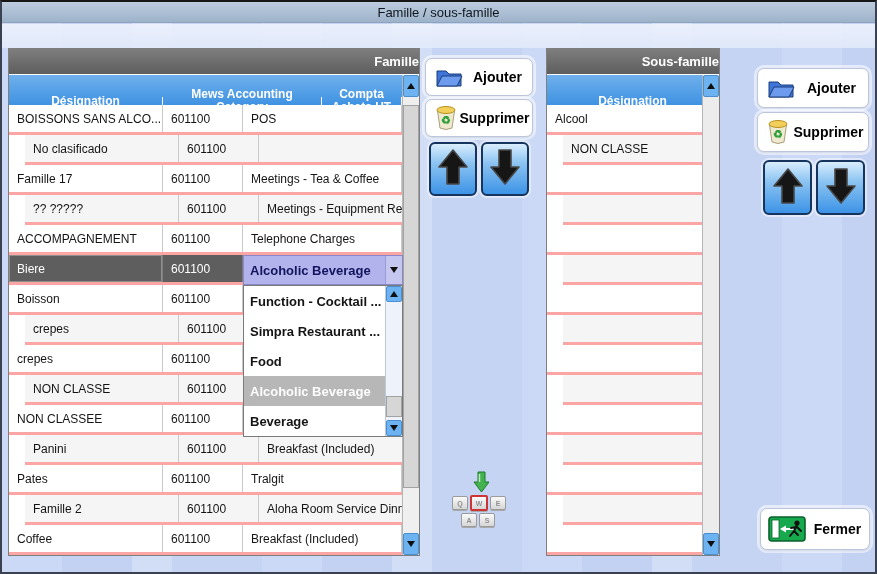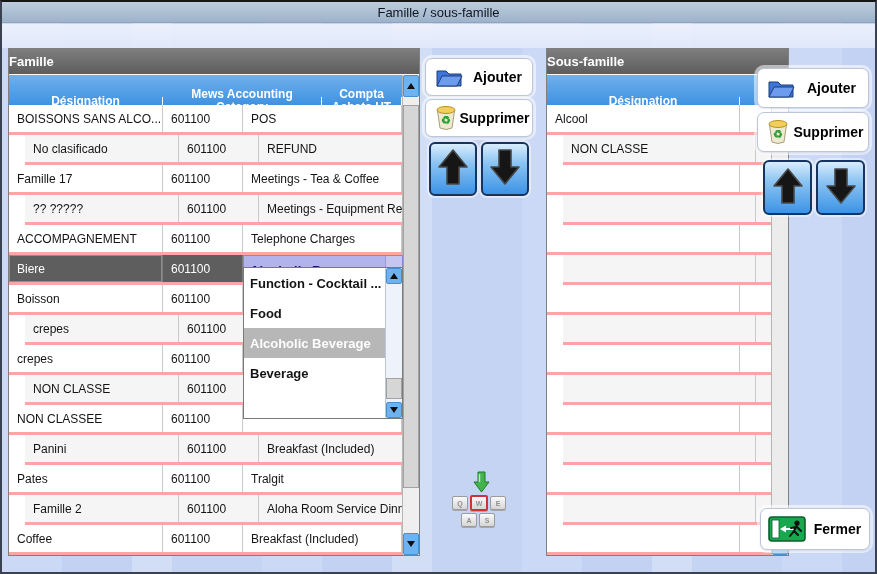--- a/index.html
+++ b/index.html
@@ -29,21 +29,21 @@
     background:linear-gradient(#eef2fd, #e2eafa);
     opacity:.9;
   }
 
   
   .tbl { position:absolute; background:#fff; border:1px solid #7f7f7f; }
   .grp-hdr {
     height:26px; background:linear-gradient(#7e7e7e, #5d5d5d);
     border-bottom:1px solid #fdfdfd;
     color:#fff; font-weight:bold; font-size:13px;
-    display:flex; align-items:center; justify-content:flex-start;
+    display:flex; align-items:center; justify-content:flex-end;
   }
   .col-hdr { display:flex; height:30px;
     background:linear-gradient(#6fb0ec, #3f92e2);
   }
   .col-hdr .col {
     color:#fff; font-weight:bold; font-size:12px; line-height:13px;
     display:flex; align-items:center; justify-content:center; text-align:center;
     border-right:1px solid #fff; padding:0 2px;margin-top:22px;
   }
   .t-row { display:flex; height:30px; border-bottom:3px solid #fca5a5;
@@ -78,21 +78,21 @@
 
   
   .combo { position:absolute; left:241px; top:253px; width:160px; height:30px;
     background:#b2b3ec; border:1px solid #8688c8; display:flex; z-index:8; }
   .combo-txt { flex:1; display:flex; align-items:center; padding-left:6px;
     font-size:13px; font-weight:bold; color:#14145e;
     white-space:nowrap; overflow:hidden; }
   .combo-btn { width:17px; background:#c6c7f1; border-left:1px solid #9a9cd6;
     display:flex; align-items:center; justify-content:center; }
 
-  .dd-list { position:absolute; left:241px; top:265px; width:160px; height:152px;
+  .dd-list { position:absolute; left:241px; top:283px; width:160px; height:152px;
     background:#fff; border:1px solid #7a7a7a; z-index:9; }
   .dd-item { height:30px; display:flex; align-items:center; padding-left:6px;
     font-size:13px; font-weight:bold; color:#141414; width:141px;
     white-space:nowrap; overflow:hidden; }
   .dd-item.hl { background:#b7b7b7; color:#fdfdfd; }
   .dd-sb { position:absolute; top:0; bottom:0; right:0; width:17px;
     background:#eef3fb; border-left:1px solid #c0c8d8; }
   .dd-sb .sb-btn { height:16px; }
   .dd-sb .sb-thumb { top:110px; height:21px; }
 
@@ -139,21 +139,20 @@
 
     <div>
       <div class="t-row">
         <div class="c c1">BOISSONS SANS ALCO...</div>
         <div class="c c2">601100</div>
         <div class="c c3">POS</div>
       </div>
       <div class="t-row alt">
         <div class="c c1">No clasificado</div>
         <div class="c c2">601100</div>
-        <div class="c c3">REFUND</div>
       </div>
       <div class="t-row">
         <div class="c c1">Famille 17</div>
         <div class="c c2">601100</div>
         <div class="c c3">Meetings - Tea &amp; Coffee</div>
       </div>
       <div class="t-row alt">
         <div class="c c1">?? ?????</div>
         <div class="c c2">601100</div>
         <div class="c c3">Meetings - Equipment Re...</div>
@@ -228,20 +227,21 @@
 
   <div class="combo">
     <div class="combo-txt">Alcoholic Beverage</div>
     <div class="combo-btn">
       <span class="tri-d"></span>
     </div>
   </div>
 
   <div class="dd-list">
     <div class="dd-item">Function - Cocktail ...</div>
+    <div class="dd-item">Simpra Restaurant ...</div>
     <div class="dd-item">Food</div>
     <div class="dd-item hl">Alcoholic Beverage</div>
     <div class="dd-item">Beverage</div>
     <div class="dd-sb">
       <div class="sb-btn sb-up" style="height:16px;">
           <span class="tri-u"></span>
         </div>
       <div class="sb-thumb"></div>
       <div class="sb-btn sb-dn" style="height:16px;">
           <span class="tri-d"></span>
@@ -278,21 +278,21 @@
     </span>
   </div>
   <div class="abtn" style="left:479px; top:140px; width:48px; height:54px;">
     <span>
       <svg width="34" height="40" viewBox="0 0 34 40">
         <path d="M17 37 L3 20 H11 V3 H23 V20 H31 Z" fill="#161616" stroke="#484848" stroke-width="1.6" stroke-linejoin="round"></path>
       </svg>
     </span>
   </div>
 
-  <div class="tbl sous" style="left:544px; top:46px; width:243px; height:508px;">
+  <div class="tbl sous" style="left:544px; top:46px; width:174px; height:508px;">
     <div class="grp-hdr">
       <span>Sous-famille</span>
     </div>
     <div class="col-hdr">
       <div class="col h1">Désignation</div>
     </div>
     <div>
       <div class="t-row">
         <div class="c c1">Alcool</div>
       </div>

